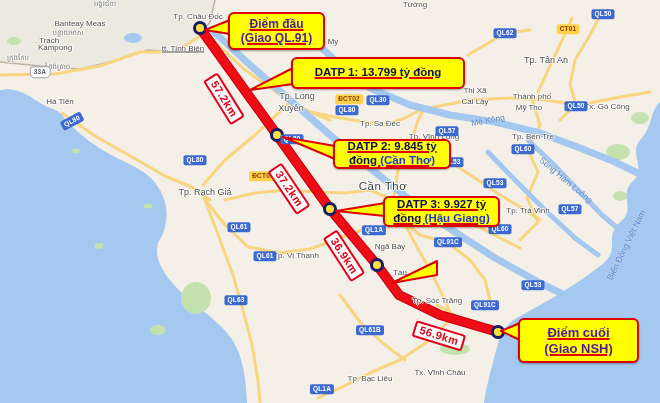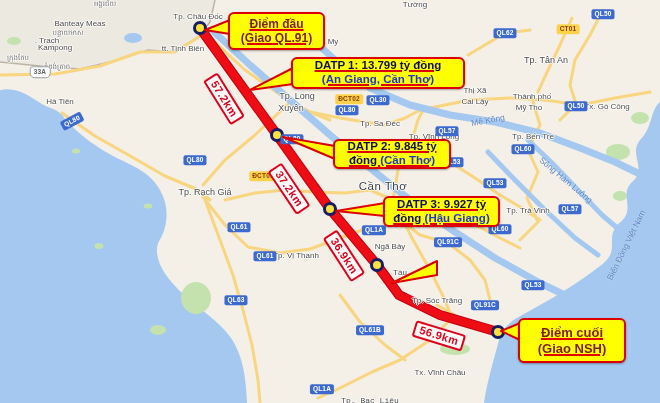--- a/index.html
+++ b/index.html
@@ -19,21 +19,21 @@
   .badge.yellow{background:#fcd24b;color:#8a3b00;}
   .badge.shield{background:#fff;color:#5f6368;border:1px solid #9aa0a6;border-radius:3px 3px 5px 5px;}
   .dist{position:absolute;background:#fffdfc;border:2px solid #e3001b;color:#e3001b;
     font-weight:bold;font-size:11px;line-height:1.2;padding:0 4px;border-radius:3px;
     white-space:nowrap;letter-spacing:.5px;}
   .callout{position:absolute;background:#ffff00;border:2.5px solid #dd0000;border-radius:6px;
     display:flex;flex-direction:column;align-items:center;justify-content:center;text-align:center;
     font-weight:bold;line-height:1.2;box-shadow:0 1px 2px rgba(0,0,0,.35);box-sizing:border-box;}
   .callout div{text-decoration:underline;text-decoration-color:#e00000;text-decoration-thickness:1.5px;}
   .fz12{font-size:12px;} .fz115{font-size:11.5px;} .fz13{font-size:13px;}
-  .c-navy{color:#7f1d1d;} .c-dark{color:#0e0e52;} .c-blue{color:#2138cf;}
+  .c-navy{color:#4c1d95;} .c-dark{color:#0e0e52;} .c-blue{color:#2138cf;}
 </style>
 </head>
 <body>
 
 <div id="stage">
 
   <svg width="660" height="403" viewBox="0 0 660 403">
     <rect x="0" y="0" width="660" height="403" fill="#f4f0e8"></rect>
     <polygon points="0,0 215,0 210,22 198,38 172,52 148,50 118,60 80,69 40,66 0,62" fill="#eae7de" opacity="0.85"></polygon>
     <polyline points="0,62 40,66 80,69 118,60 148,50 172,52 198,38 210,22 215,0" fill="none" stroke="#bcb4a6" stroke-width="1.5"></polyline>
@@ -100,42 +100,42 @@
 
   <div id="overlay">
       <span class="lbl sm" style="left: 80px; top: 23px; transform: translate(-50%, -50%); position: absolute;">Banteay Meas</span>
       <span class="lbl kh" style="left: 68px; top: 33px; transform: translate(-50%, -50%); position: absolute;">បន្ទាយមាស</span>
       <span class="lbl sm" style="left: 55px; top: 47px; transform: translate(-50%, -50%); position: absolute;">Kampong</span>
       <span class="lbl sm" style="left: 47px; top: 40px; transform: translate(-50%, -50%); position: absolute;">. Trach</span>
       <span class="lbl kh" style="left: 57px; top: 67px; transform: translate(-50%, -50%); position: absolute;">កំពង់ត្រាច</span>
       <span class="lbl kh" style="left: 18px; top: 58px; transform: translate(-50%, -50%); position: absolute;">ក្រុងកែប</span>
       <span class="lbl kh" style="left: 105px; top: 4px; transform: translate(-50%, -50%); position: absolute;">អង្គរជ័យ</span>
       <span class="lbl sm" style="left: 60px; top: 101px; transform: translate(-50%, -50%); position: absolute;">Hà Tiên</span>
-      <span class="lbl sm" style="left: 183px; top: 48px; transform: translate(-50%, -50%); position: absolute;">tt. Tịnh Biên</span>
+      <span class="lbl sm" style="left: 183px; top: 48px; transform: translate(-50%, -50%); position: absolute; text-decoration: underline;">tt. Tịnh Biên</span>
       <span class="lbl sm" style="left: 198px; top: 16px; transform: translate(-50%, -50%); position: absolute;">Tp. Châu Đốc</span>
       <span class="lbl sm" style="left: 333px; top: 41px; transform: translate(-50%, -50%); position: absolute;">My</span>
       <span class="lbl sm" style="left: 415px; top: 4px; transform: translate(-50%, -50%); position: absolute;">Tường</span>
       <span class="lbl md" style="left: 297px; top: 96px; transform: translate(-50%, -50%); position: absolute;">Tp. Long</span>
       <span class="lbl md" style="left: 291px; top: 108px; transform: translate(-50%, -50%); position: absolute; text-align: right;">Xuyên</span>
       <span class="lbl sm" style="left: 380px; top: 123px; transform: translate(-50%, -50%); position: absolute;">Tp. Sa Đéc</span>
       <span class="lbl sm" style="left: 434px; top: 136px; transform: translate(-50%, -50%); position: absolute;">Tp. Vĩnh Long</span>
       <span class="lbl sm" style="left: 475px; top: 90px; transform: translate(-50%, -50%); position: absolute;">Thị Xã</span>
       <span class="lbl sm" style="left: 475px; top: 101px; transform: translate(-50%, -50%); position: absolute;">Cai Lậy</span>
       <span class="lbl md" style="left: 546px; top: 60px; transform: translate(-50%, -50%); position: absolute;">Tp. Tân An</span>
       <span class="lbl sm" style="left: 532px; top: 96px; transform: translate(-50%, -50%); position: absolute;">Thành phố</span>
       <span class="lbl sm" style="left: 529px; top: 107px; transform: translate(-50%, -50%); position: absolute;">Mỹ Tho</span>
       <span class="lbl sm" style="left: 607px; top: 106px; transform: translate(-50%, -50%); position: absolute;">Tx. Gò Công</span>
       <span class="lbl sm" style="left: 533px; top: 136px; transform: translate(-50%, -50%); position: absolute;">Tp. Bến Tre</span>
       <span class="lbl sm" style="left: 528px; top: 210px; transform: translate(-50%, -50%); position: absolute;">Tp. Trà Vinh</span>
       <span class="lbl lg" style="left: 383px; top: 186px; transform: translate(-50%, -50%); position: absolute;">Cần Thơ</span>
       <span class="lbl sm" style="left: 390px; top: 246px; transform: translate(-50%, -50%); position: absolute;">Ngã Bảy</span>
       <span class="lbl sm" style="left: 400px; top: 272px; transform: translate(-50%, -50%); position: absolute;">Tàu</span>
       <span class="lbl sm" style="left: 296px; top: 255px; transform: translate(-50%, -50%); position: absolute;">Tp. Vị Thanh</span>
       <span class="lbl sm" style="left: 437px; top: 300px; transform: translate(-50%, -50%); position: absolute;">Tp. Sóc Trăng</span>
-      <span class="lbl sm" style="left: 370px; top: 400px; transform: translate(-50%, -50%); position: absolute; font-family: Liberation Mono, monospace;">Tp. Bạc Liêu</span>
+      <span class="lbl sm" style="left: 370px; top: 378px; transform: translate(-50%, -50%); position: absolute;">Tp. Bạc Liêu</span>
       <span class="lbl sm" style="left: 440px; top: 372px; transform: translate(-50%, -50%); position: absolute;">Tx. Vĩnh Châu</span>
       <span class="lbl md" style="left: 205px; top: 192px; transform: translate(-50%, -50%); position: absolute;">Tp. Rạch Giá</span>
       <span class="wlbl" style="left: 488px; top: 120px; transform: translate(-50%, -50%) rotate(-10deg); position: absolute;">Mê Kông</span>
       <span class="wlbl" style="left: 566px; top: 180px; transform: translate(-50%, -50%) rotate(40deg); position: absolute;">Sông Hàm Luông</span>
       <span class="wlbl" style="left: 626px; top: 245px; transform: translate(-50%, -50%) rotate(-64deg); position: absolute;">Biển Đông Việt Nam</span>
       <span class="badge " style="left: 195px; top: 160px; transform: translate(-50%, -50%); position: absolute;">QL80</span>
       <span class="badge " style="left: 72px; top: 121px; transform: translate(-50%, -50%) rotate(-28deg); position: absolute;">QL80</span>
       <span class="badge shield" style="left: 40px; top: 72px; transform: translate(-50%, -50%); position: absolute;">33A</span>
       <span class="badge yellow" style="left: 349px; top: 99px; transform: translate(-50%, -50%); position: absolute;">ĐCT02</span>
       <span class="badge " style="left: 378px; top: 100px; transform: translate(-50%, -50%); position: absolute;">QL30</span>
@@ -178,32 +178,31 @@
     </g>
   </svg>
 
   <div class="callout fz12 c-navy" style="left:228px;top:12px;width:97px;height:38px;">
     <div>Điểm đầu</div>
     <div>(Giao QL.91)</div>
   </div>
 
   <div class="callout fz115" style="left:291px;top:57px;width:174px;height:32px;justify-content:center;">
     <div class="c-dark">DATP 1: 13.799 tỷ đồng</div>
-    <div><span class="c-dark"></span><span class="c-blue">(An Giang, Cần Thơ)</span></div>
   </div>
 
   <div class="callout fz115" style="left:333px;top:139px;width:118px;height:30px;">
     <div class="c-dark">DATP 2: 9.845 tỷ</div>
     <div><span class="c-dark">đồng </span><span class="c-blue">(Cần Thơ)</span></div>
   </div>
 
   <div class="callout fz115" style="left:383px;top:196px;width:117px;height:31px;">
     <div class="c-dark">DATP 3: 9.927 tỷ</div>
     <div><span class="c-dark">đồng </span><span class="c-blue">(Hậu Giang)</span></div>
   </div>
 
 
-  <div class="callout fz13 c-navy" style="left:518px;top:318px;width:108px;height:45px;">
+  <div class="callout fz13 c-navy" style="left:518px;top:318px;width:121px;height:45px;">
     <div>Điểm cuối</div>
     <div>(Giao NSH)</div>
   </div>
 
 </div>
 
 </body></html>

